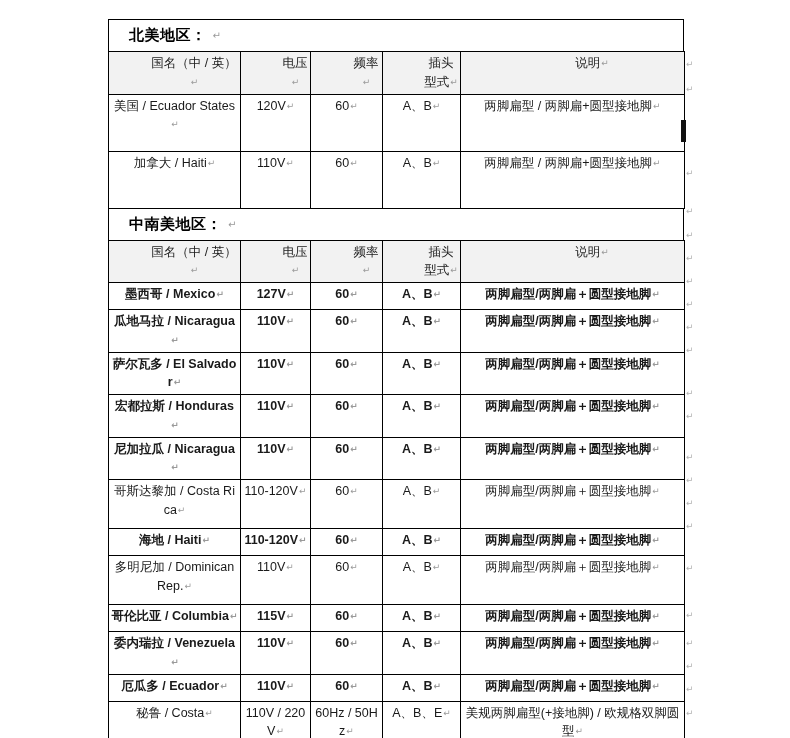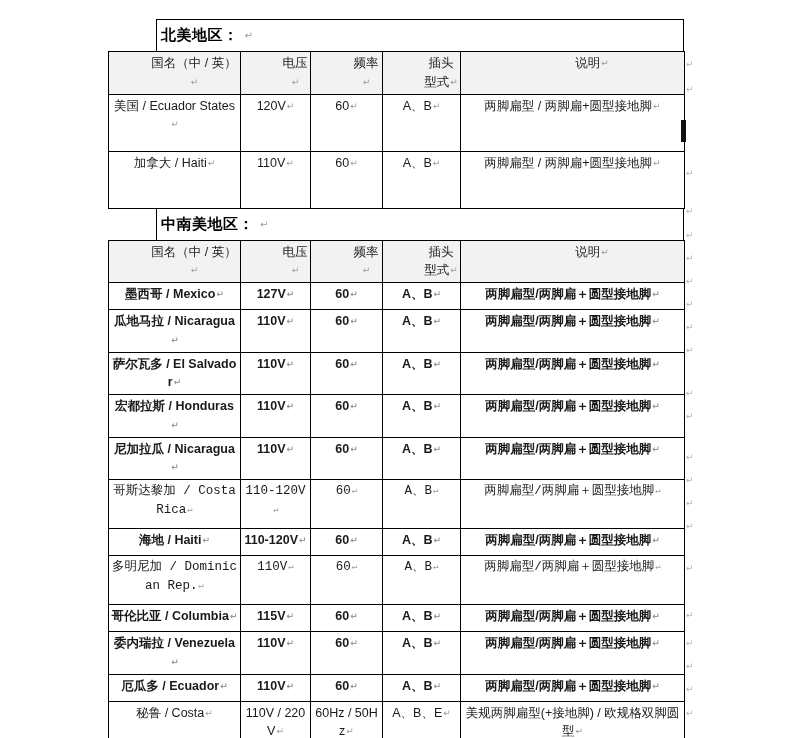--- a/index.html
+++ b/index.html
@@ -29,23 +29,22 @@
     left: 108px;
     top: 19px;
     width: 576px;
   }
 
   
   .heading-band {
     border-left: 1px solid #000;
     border-right: 1px solid #000;
     box-sizing: border-box;
-    padding: 6px 4px 7px 4px;
+    padding: 6px 4px 7px 20px;
     background: #fff;
-    margin-left: 48px;
   }
   .heading-band.first { border-top: 1px solid #000; }
   .heading-text {
     font-size: 15px;
     font-weight: bold;
     line-height: 1.15;
     letter-spacing: 0.5px;
     white-space: nowrap;
   }
   .pilcrow {
@@ -88,21 +87,21 @@
 
   
   col.c-country { width: 132px; }
   col.c-volt    { width: 70px; }
   col.c-freq    { width: 72px; }
   col.c-plug    { width: 78px; }
   col.c-desc    { width: 224px; }
 
   
   tr.r1 td { height: 22px; font-weight: bold; }
-  tr.r2 td { height: 44px; font-family: Liberation Mono, monospace; }
+  tr.r2 td { height: 44px; }
   tr.r2tall td { height: 52px; }
 
   
   td.line2 { padding-top: 20px; }
   td.line1 { padding-top: 2px; }
 
   
   .margin-marks {
     position: absolute;
     left: 686px;

